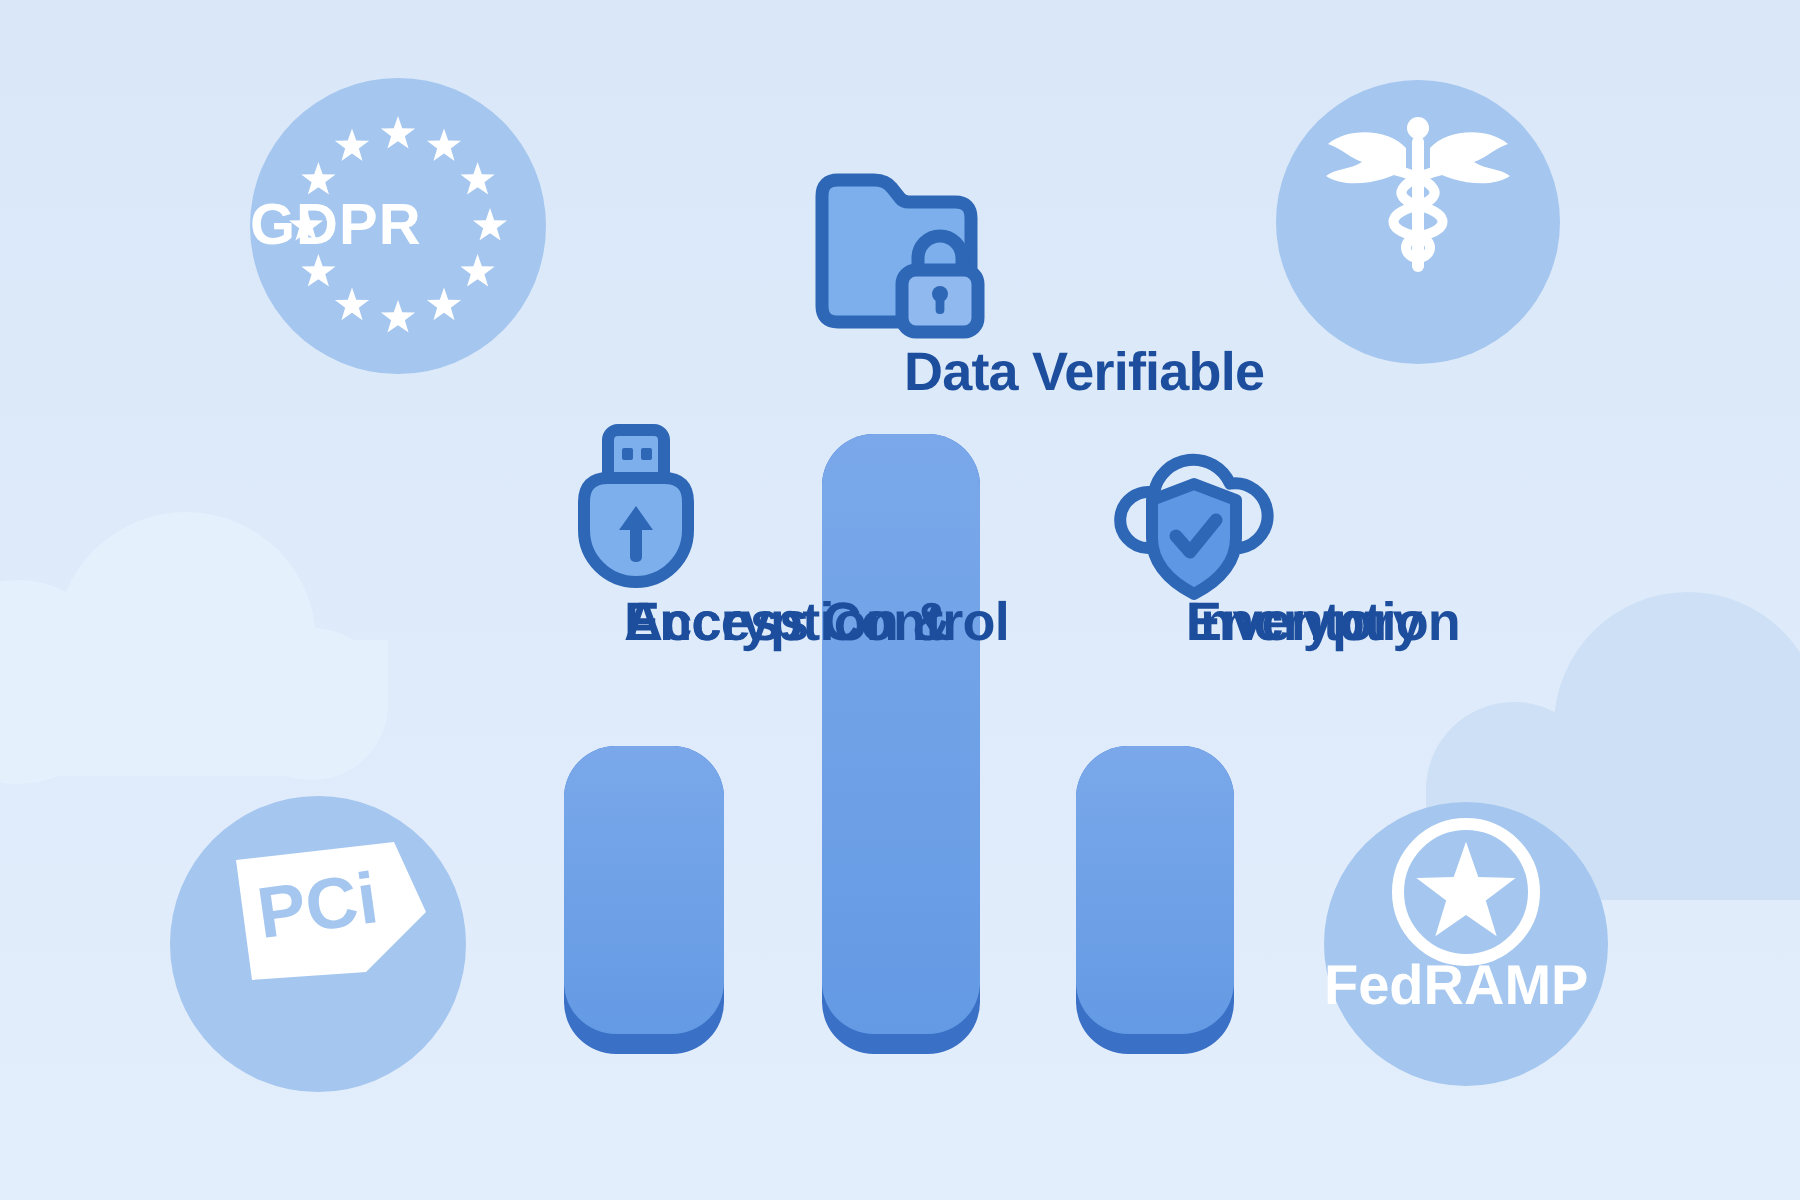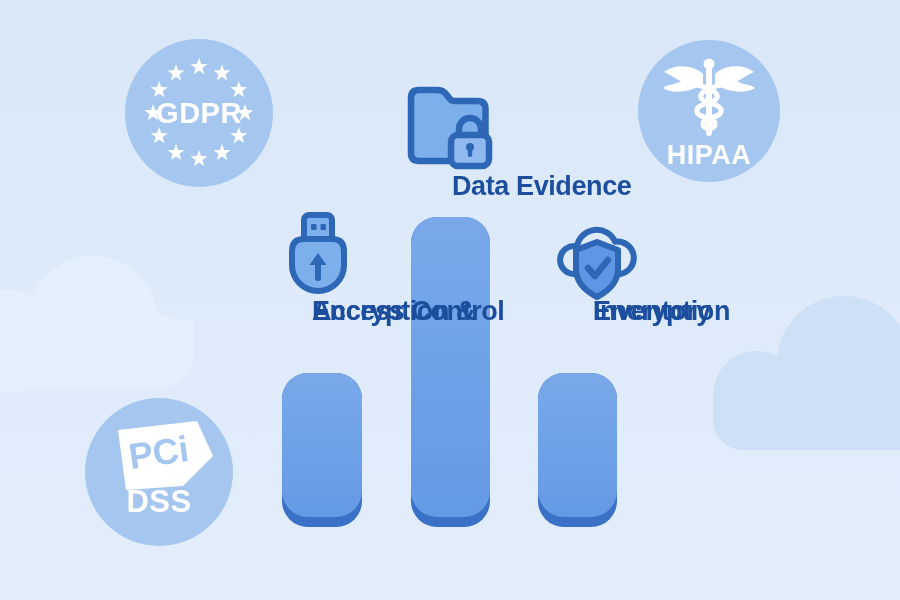--- a/index.html
+++ b/index.html
@@ -23,21 +23,21 @@
   .cr-base{left:713px; top:393px; width:192px; height:57px; border-radius:0 0 0 30px;}
 
   
   .badge{border-radius:50%; background:var(--badge-circle,#a4c6ef);}
   .badge-gdpr{left:125px; top:39px; width:148px; height:148px;}
   .badge-hipaa{left:638px; top:40px; width:142px; height:142px;}
   .badge-pci{left:85px; top:398px; width:148px; height:148px;}
   .badge-fedramp{left:662px; top:401px; width:142px; height:142px;}
   .badge svg{left:0; top:0;}
   .badge-label{
-    left:0; right:0; text-align:center; color:var(--badge-text,#ffffff);
+    left:0; right:0; text-align:left; color:var(--badge-text,#ffffff);
     font-weight:700; letter-spacing:.5px;
   }
   .gdpr-label{top:58px; font-size:29px;}
   .hipaa-label{top:100px; font-size:27px;}
   .pci-logo{
     left:26px; top:28px; width:96px; height:56px; line-height:54px; text-align:center;
     color:var(--badge-circle,#a4c6ef); font-weight:700; font-size:36px;
     transform:rotate(-8deg); letter-spacing:0;
   }
   .pci-sub{top:86px; font-size:31px;}
@@ -112,21 +112,21 @@
 
   <svg class="icon-cloudshield" width="96" height="92" viewBox="0 0 96 92">
     <path d="M72,64 H26 a14,14 0 1 1 3,-27.7 a20,20 0 0 1 38,-4.5 a15,15 0 1 1 5,32.2" fill="none" stroke="#2d67b6" stroke-width="6" stroke-linecap="round" stroke-linejoin="round"></path>
     <g transform="translate(49,57)">
       <path d="M-21,-17 L0,-25 L21,-17 V2 Q21,19 0,30 Q-21,19 -21,2 Z" fill="#5e97e3" stroke="#2d67b6" stroke-width="6" stroke-linejoin="round"></path>
       <polyline points="-9,1 -2,9 11,-7" fill="none" stroke="#2d67b6" stroke-width="6.5" stroke-linecap="round" stroke-linejoin="round"></polyline>
     </g>
   </svg>
 
   <div class="pillar-label label-center">
-    <div>Data Evidence</div>
+    <div>Data Verifiable</div>
   </div>
   <div class="pillar-label label-left">
     <div>Encryption &amp;</div>
     <div>Access Control</div>
   </div>
   <div class="pillar-label label-right">
     <div>Encryption</div>
     <div>Inventory</div>
   </div>
 
@@ -176,25 +176,32 @@
     <svg width="142" height="142" viewBox="0 0 142 142">
       <g transform="translate(71,62)" fill="#ffffff">
         <circle cx="0" cy="-38" r="5.5"></circle>
         <rect x="-3" y="-34" width="6" height="68" rx="3"></rect>
         <path d="M-6,-28 C-14,-37 -34,-39 -45,-30 C-37,-27 -34,-23 -28,-21 C-34,-17 -41,-18 -46,-14 C-36,-7 -15,-11 -6,-18 Z"></path>
         <path d="M6,-28 C14,-37 34,-39 45,-30 C37,-27 34,-23 28,-21 C34,-17 41,-18 46,-14 C36,-7 15,-11 6,-18 Z"></path>
         <path d="M-16,-18 C12,-12 14,-3 -1,1 C-16,5 -16,13 -1,16 C8,18 8,25 1,27" fill="none" stroke="#ffffff" stroke-width="5" stroke-linecap="round"></path>
         <path d="M16,-18 C-12,-12 -14,-3 1,1 C16,5 16,13 1,16 C-8,18 -8,25 -1,27" fill="none" stroke="#ffffff" stroke-width="5" stroke-linecap="round"></path>
       </g>
     </svg>
-    <div class="badge-label hipaa-label">HIPAA</div>
   </div>
 
   <div class="badge badge-pci">
     <svg width="148" height="148" viewBox="0 0 148 148">
       <polygon points="33,32 112,23 128,58 98,88 41,92" fill="#ffffff"></polygon>
     </svg>
     <div class="pci-logo">PCi</div>
-    <div class="badge-label pci-sub">DSS</div>
-  </div>
-
+  </div>
+
+  <div class="badge badge-fedramp">
+    <svg width="142" height="142" viewBox="0 0 142 142">
+      <circle cx="71" cy="45" r="34" fill="none" stroke="#ffffff" stroke-width="6"></circle>
+      <g transform="translate(71,46) scale(2.9)">
+        <polygon points="0,-9 2.12,-2.91 8.56,-2.78 3.42,1.11 5.29,7.28 0,3.6 -5.29,7.28 -3.42,1.11 -8.56,-2.78 -2.12,-2.91" fill="#ffffff"></polygon>
+      </g>
+    </svg>
+    <div class="badge-label fedramp-label">FedRAMP</div>
+  </div>
 
 </div>
 
 </body></html>

